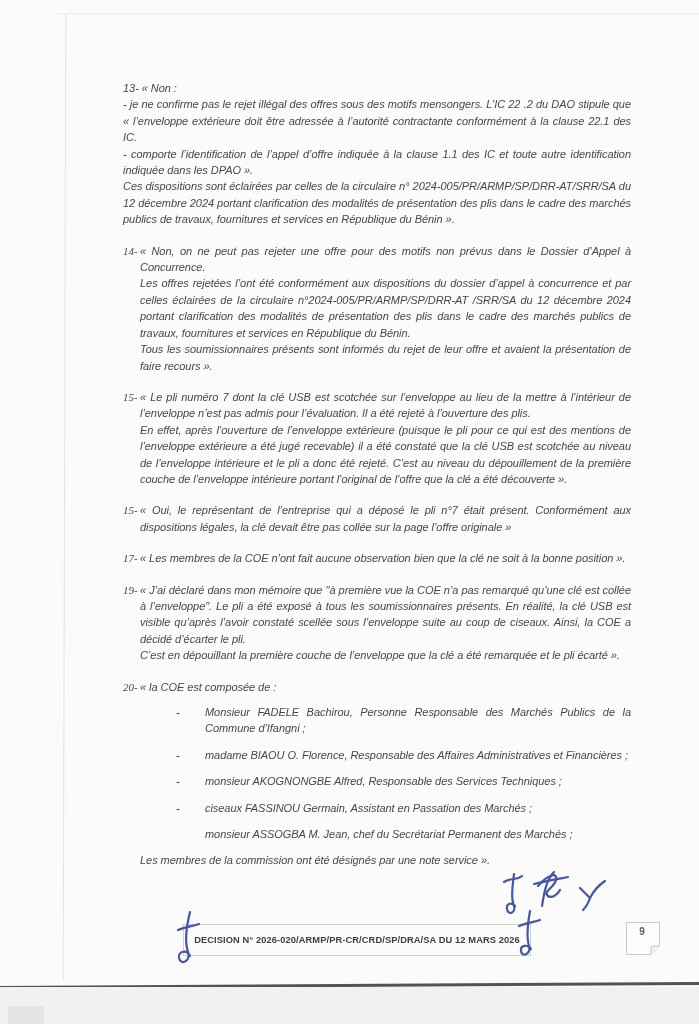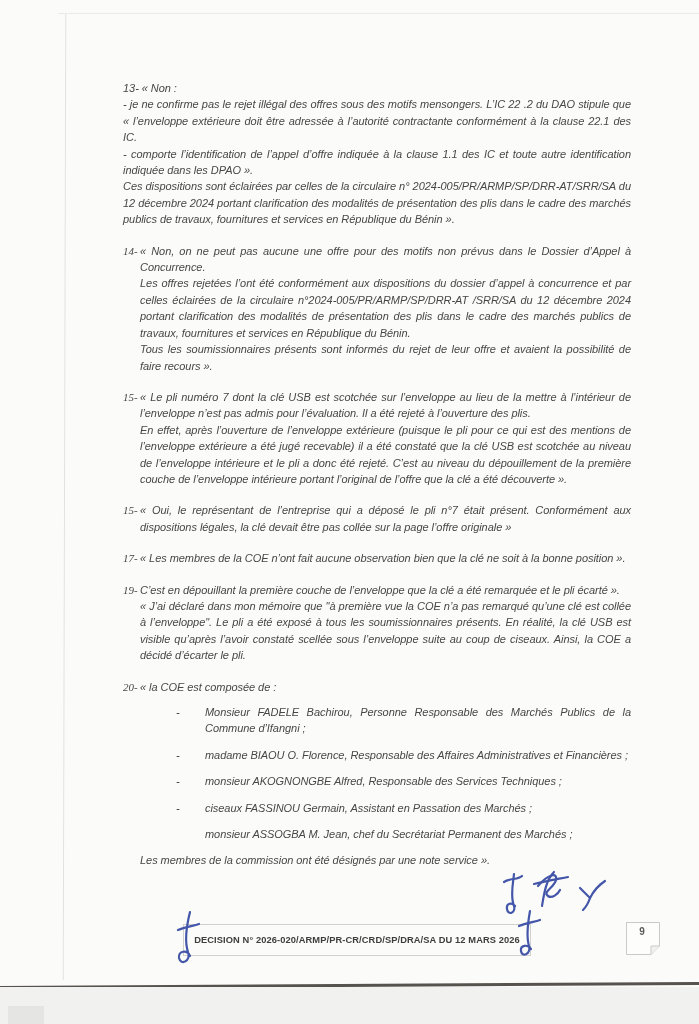--- a/index.html
+++ b/index.html
@@ -73,23 +73,23 @@
 
       <div class="para flush">
         <p><span class="num">13-</span> <span>« Non :</span></p>
         <p>- je ne confirme pas le rejet illégal des offres sous des motifs mensongers. L’IC 22 .2 du DAO stipule que « l’enveloppe extérieure doit être adressée à l’autorité contractante conformément à la clause 22.1 des IC.</p>
         <p>- comporte l’identification de l’appel d’offre indiquée à la clause 1.1 des IC et toute autre identification indiquée dans les DPAO ».</p>
         <p>Ces dispositions sont éclairées par celles de la circulaire n° 2024-005/PR/ARMP/SP/DRR-AT/SRR/SA du 12 décembre 2024 portant clarification des modalités de présentation des plis dans le cadre des marchés publics de travaux, fournitures et services en République du Bénin ».</p>
       </div>
 
       <div class="para hang">
         <span class="num">14-</span>
-        <p>« Non, on ne peut pas aucune une offre pour des motifs non prévus dans le Dossier d’Appel à Concurrence.</p>
+        <p>« Non, on ne peut pas rejeter une offre pour des motifs non prévus dans le Dossier d’Appel à Concurrence.</p>
         <p>Les offres rejetées l’ont été conformément aux dispositions du dossier d’appel à concurrence et par celles éclairées de la circulaire n°2024-005/PR/ARMP/SP/DRR-AT /SRR/SA du 12 décembre 2024 portant clarification des modalités de présentation des plis dans le cadre des marchés publics de travaux, fournitures et services en République du Bénin.</p>
-        <p>Tous les soumissionnaires présents sont informés du rejet de leur offre et avaient la possibilité de faire recours ».</p>
+        <p>Tous les soumissionnaires présents sont informés du rejet de leur offre et avaient la présentation de faire recours ».</p>
       </div>
 
       <div class="para hang">
         <span class="num">15-</span>
         <p>« Le pli numéro 7 dont la clé USB est scotchée sur l’enveloppe au lieu de la mettre à l’intérieur de l’enveloppe n’est pas admis pour l’évaluation. Il a été rejeté à l’ouverture des plis.</p>
         <p>En effet, après l’ouverture de l’enveloppe extérieure (puisque le pli pour ce qui est des mentions de l’enveloppe extérieure a été jugé recevable) il a été constaté que la clé USB est scotchée au niveau de l’enveloppe intérieure et le pli a donc été rejeté. C’est au niveau du dépouillement de la première couche de l’enveloppe intérieure portant l’original de l’offre que la clé a été découverte ».</p>
       </div>
 
       <div class="para hang">
         <span class="num">15-</span>
@@ -97,22 +97,22 @@
       </div>
 
       <div class="para hang">
         <span class="num">17-</span>
         <p>« Les membres de la COE n’ont fait aucune observation bien que la clé ne soit à la bonne position ».</p>
       </div>
 
 
       <div class="para hang">
         <span class="num">19-</span>
+        <p>« J’ai déclaré dans mon mémoire que "à première vue la COE n’a pas remarqué qu’une clé est collée à l’enveloppe". Le pli a été exposé à tous les soumissionnaires présents. En réalité, la clé USB est visible qu’après l’avoir constaté scellée sous l’enveloppe suite au coup de ciseaux. Ainsi, la COE a décidé d’écarter le pli.</p>
         <p>C’est en dépouillant la première couche de l’enveloppe que la clé a été remarquée et le pli écarté ».</p>
-        <p>« J’ai déclaré dans mon mémoire que "à première vue la COE n’a pas remarqué qu’une clé est collée à l’enveloppe". Le pli a été exposé à tous les soumissionnaires présents. En réalité, la clé USB est visible qu’après l’avoir constaté scellée sous l’enveloppe suite au coup de ciseaux. Ainsi, la COE a décidé d’écarter le pli.</p>
       </div>
 
       <div class="para hang">
         <span class="num">20-</span>
         <p class="p20-intro">« la COE est composée de :</p>
         <div class="list">
           <div class="li">
             <span class="dash">-</span>
             <p>Monsieur FADELE Bachirou, Personne Responsable des Marchés Publics de la Commune d’Ifangni ;</p>
           </div>

